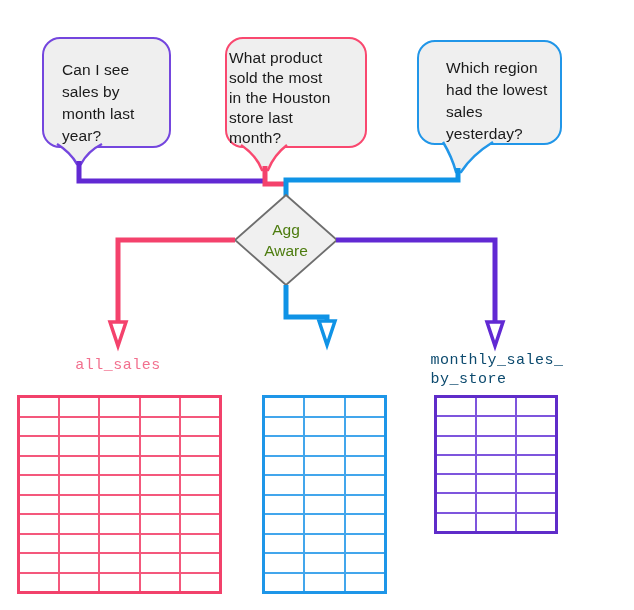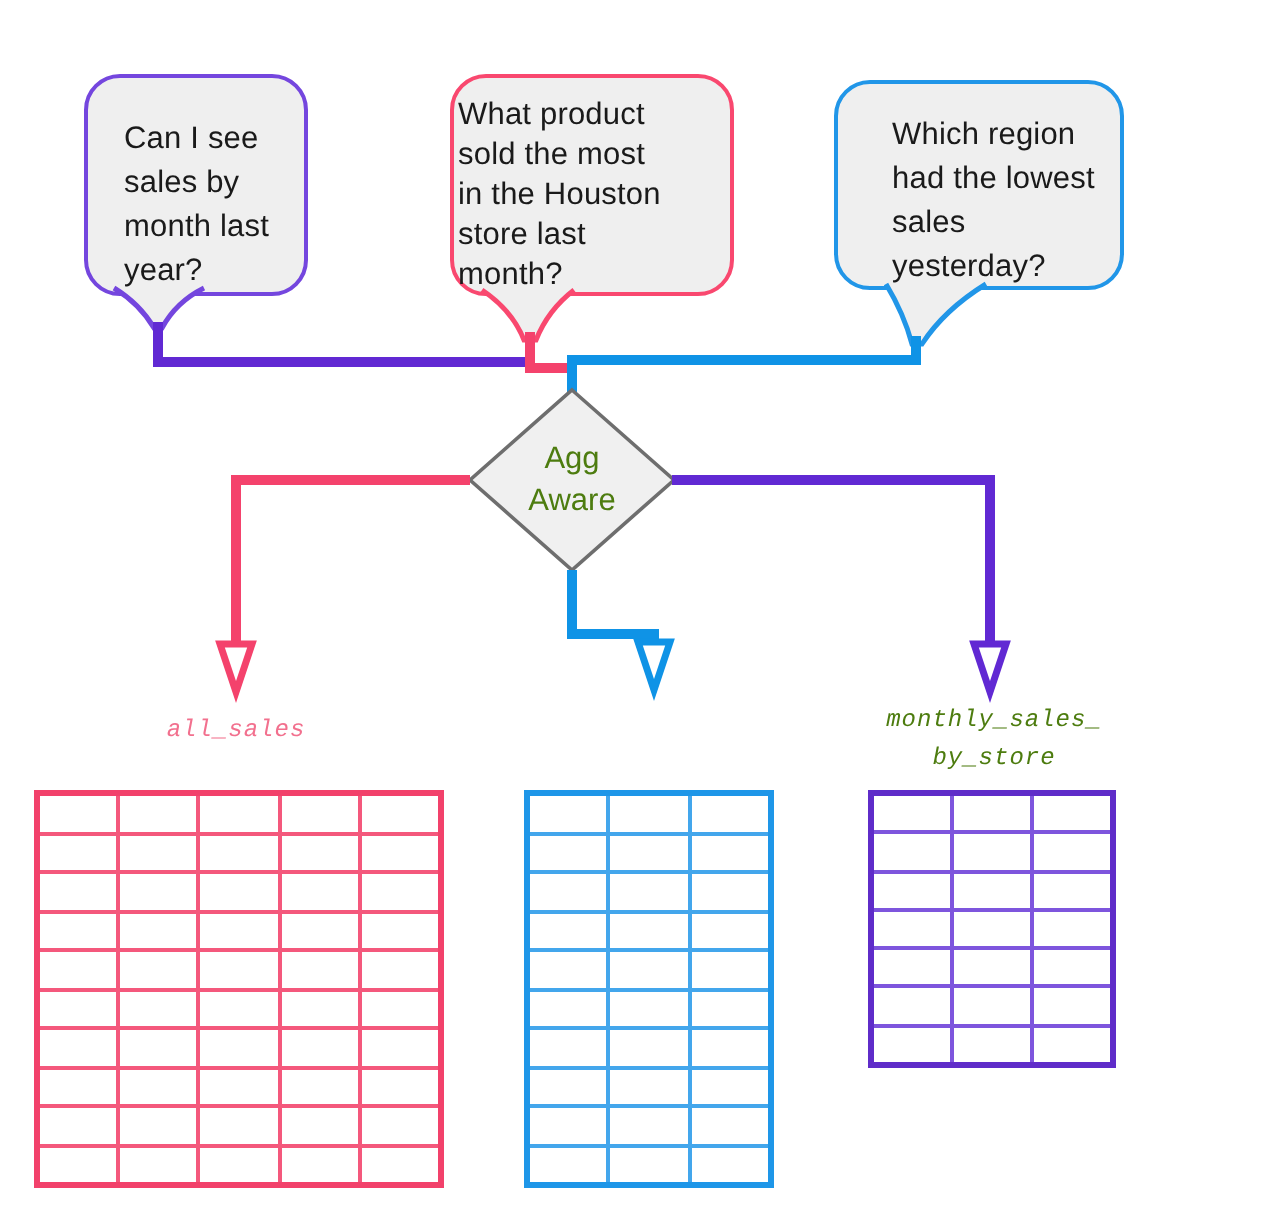--- a/index.html
+++ b/index.html
@@ -8,39 +8,39 @@
     font-family:"Liberation Sans",sans-serif;
   }
   
   .bubble{
     position:absolute;box-sizing:border-box;border-radius:18px;
     border:2.5px solid;z-index:1;
   }
   .bubble .bubble-text{
     white-space:pre-line;color:#1a1a1a;font-size:15.5px;letter-spacing:.1px;
   }
-  .bubble1{left:42px;top:37px;width:112px;height:111px;}
+  .bubble1{left:42px;top:37px;width:129px;height:111px;}
   .bubble1 .bubble-text{padding:20px 10px 0 18px;line-height:22px;}
   .bubble2{left:225px;top:37px;width:142px;height:111px;}
   .bubble2 .bubble-text{padding:9px 8px 0 2px;line-height:20px;}
   .bubble3{left:417px;top:40px;width:145px;height:105px;}
   .bubble3 .bubble-text{padding:15px 8px 0 27px;line-height:22px;}
   
   #wires{position:absolute;left:0;top:0;z-index:2;pointer-events:none;}
   
   .diamond-label{
     position:absolute;left:286px;top:219px;transform:translateX(-50%);
     z-index:3;text-align:center;white-space:pre-line;
     font-size:15.5px;line-height:21px;color:#4d7c0f;
   }
   
   .tlabel{
-    position:absolute;transform:translateX(-50%);text-align:center;
-    font-family:"Liberation Mono",monospace;font-size:12px;line-height:19px;
-    letter-spacing:.5px;white-space:pre-line;z-index:1;font-style:italic;
+    position:absolute;transform:translateX(-50%);
+    font-family:"Liberation Mono",monospace;font-size:15px;line-height:19px;
+    letter-spacing:.5px;white-space:pre-line;z-index:1;
   }
   .tlabel1{left:118px;top:356px;}
   .tlabel2{left:325px;top:348px;}
   .tlabel3{left:497px;top:351px;}
   
   .dtable{
     position:absolute;box-sizing:border-box;display:grid;gap:2px;
     border:3.5px solid;z-index:1;
   }
   .dtable .cell{background:#fff;}
@@ -90,21 +90,21 @@
     <path d="M 286 285 L 286 317 L 327 317 L 327 321" fill="none" stroke-width="5" stroke="#0F93E6"></path>
     <polygon points="319,321 335,321 327,345" stroke-width="3.5" stroke-linejoin="miter" stroke="#0F93E6" fill="#FFFFFF"></polygon>
     <path d="M 336 240 L 495 240 L 495 322" fill="none" stroke-width="5" stroke="#6129D3"></path>
     <polygon points="487,322 503,322 495,346" stroke-width="3.5" stroke-linejoin="miter" stroke="#6129D3" fill="#FFFFFF"></polygon>
   </svg>
 
   <div class="diamond-label">Agg
 Aware</div>
 
   <div class="tlabel tlabel1" style="color: rgb(242, 112, 142);">all_sales</div>
-  <div class="tlabel tlabel3" style="color: #4d7c0f;">monthly_sales_
+  <div class="tlabel tlabel3" style="color: #0c4a6e;">monthly_sales_
 by_store</div>
 
   <div class="dtable dtable1" style="grid-template-columns: repeat(5, 1fr); grid-template-rows: repeat(10, 1fr); background: rgb(244, 88, 124); border-color: rgb(242, 65, 107);">
       <div class="cell"></div>
       <div class="cell"></div>
       <div class="cell"></div>
       <div class="cell"></div>
       <div class="cell"></div>
       <div class="cell"></div>
       <div class="cell"></div>

